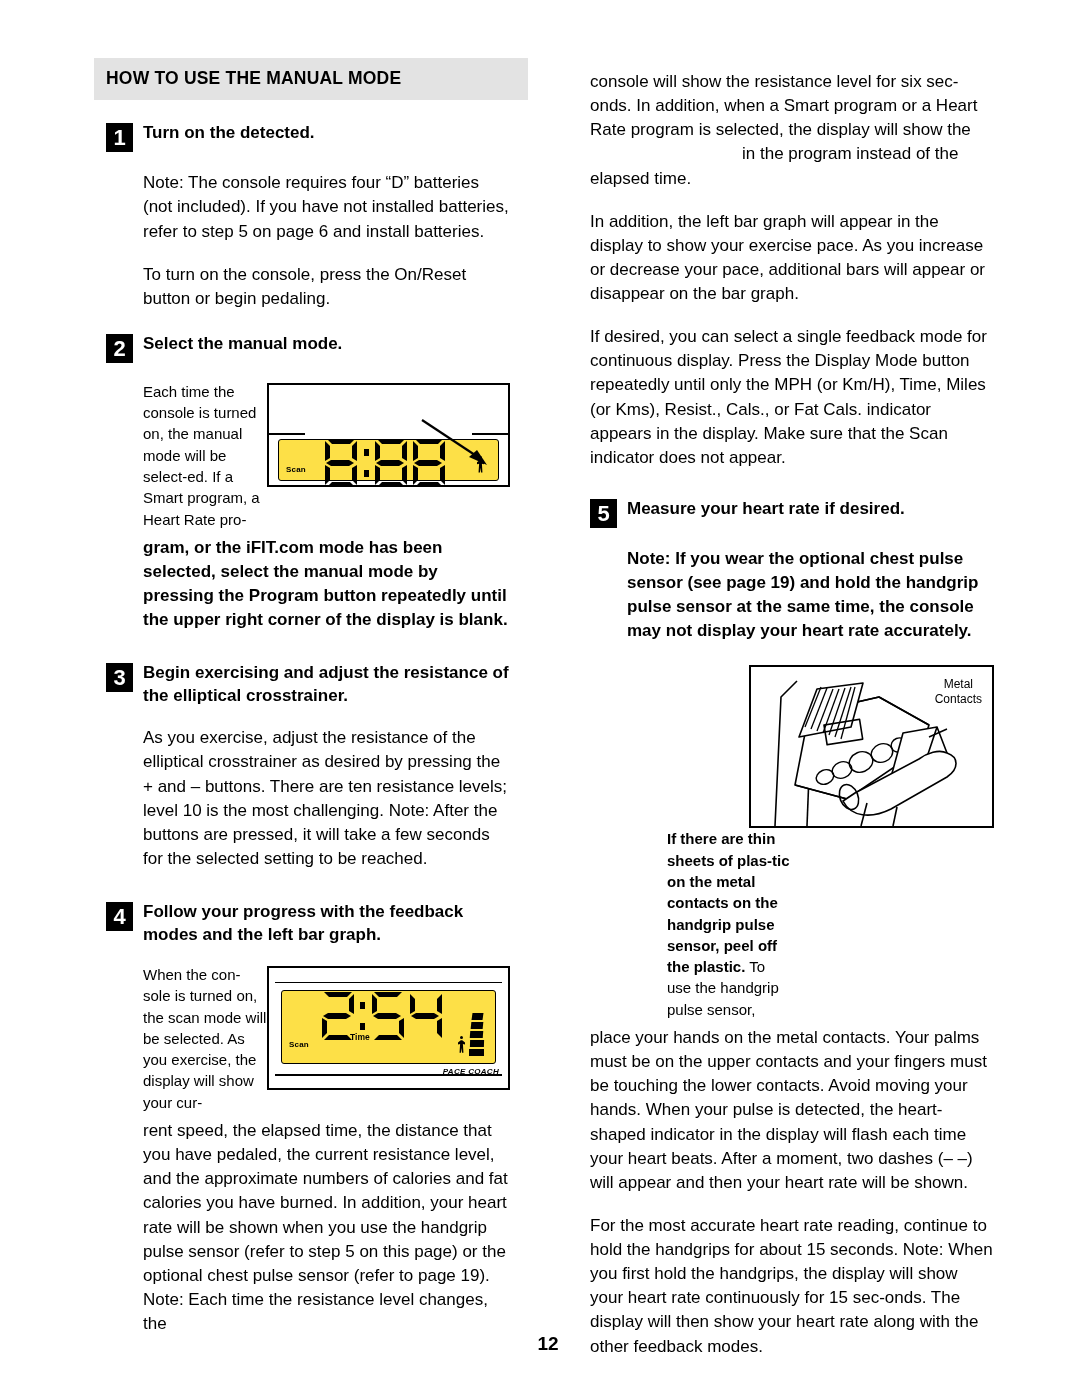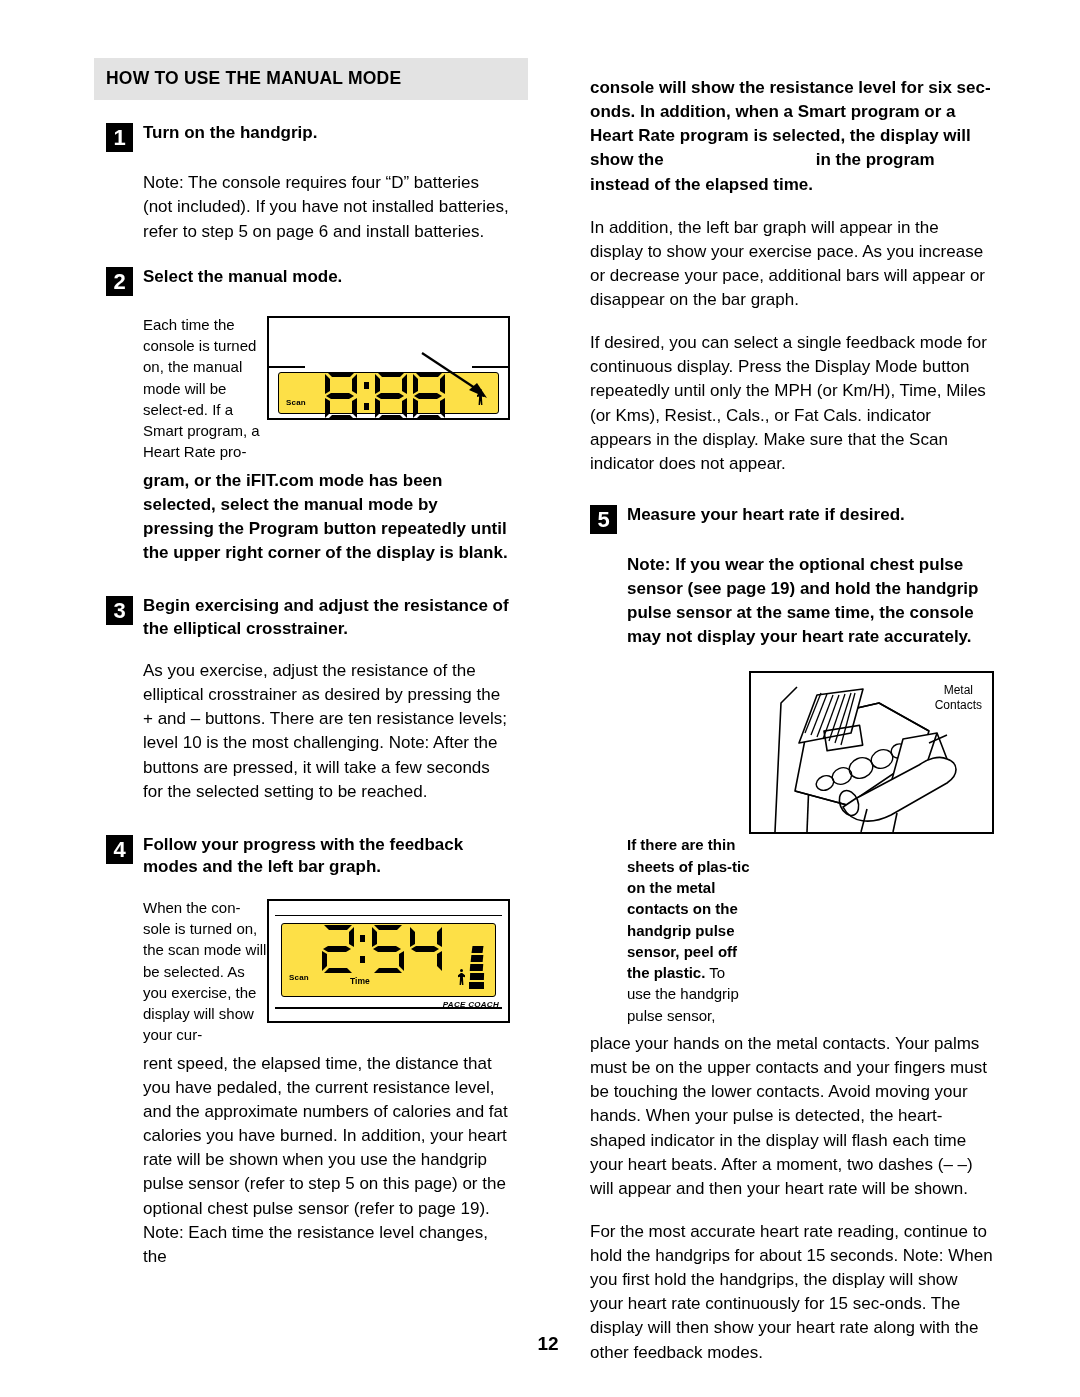--- a/index.html
+++ b/index.html
@@ -74,21 +74,21 @@
 
   
   .wrap-block { margin-left: 37px; margin-top: 18px; }
   .wrap-block::after { content: ""; display: block; clear: both; }
   .side-text {
     float: left;
     width: 124px;
     font-size: 15px;
     line-height: 1.42;
   }
-  .side-text.bold { font-weight: bold; }
+  .side-text.bold { font-weight: bold; margin-left: 40px; }
   .flow-text {
     font-size: 17px;
     line-height: 1.42;
     margin-left: 37px;
   }
 
   
   .figure-console {
     float: right;
     border: 2px solid #000;
@@ -207,23 +207,24 @@
 <body>
 
 <div class="page">
 
   <div class="col col-left">
 
     <div class="section-head">HOW TO USE THE MANUAL MODE</div>
 
     <div class="step">
       <div class="step-num">1</div>
-      <div class="step-title">Turn on the handgrip.</div>
+      <div class="step-title">Turn on the detected.</div>
     </div>
     <div class="para">Note: The console requires four “D” batteries (not included). If you have not installed batteries, refer to step 5 on page 6 and install batteries.</div>
+    <div class="para">To turn on the console, press the On/Reset button or begin pedaling.</div>
 
     <div class="step">
       <div class="step-num">2</div>
       <div class="step-title">Select the manual mode.</div>
     </div>
 
     <div class="wrap-block">
 
       <div class="figure-console fig1">
 
@@ -290,21 +291,21 @@
       <div class="step-title">Follow your progress with the feedback modes and the left bar graph.</div>
     </div>
 
     <div class="wrap-block">
 
       <div class="figure-console fig2">
         <div class="bezel-line" style="left:6px; top:14px; right:6px; height:1.5px;"></div>
         <div class="bezel-line" style="left:6px; bottom:12px; right:6px; height:1.5px;"></div>
         <div class="lcd" style="left:12px; top:22px; right:12px; bottom:24px;">
           <div class="scan-lbl" style="left:7px; bottom:14px;">Scan</div>
-          <div class="time-lbl" style="left:68px; bottom:10px;">Time</div>
+          <div class="time-lbl" style="left:68px; bottom:21px;">Time</div>
           <div class="seg-digits" style="left:36px; top:-4px;">
             <svg width="132" height="58" viewBox="0 0 132 58">
               <g fill="#000">
 
                 <polygon points="6,5 34,5 29,10 11,10"></polygon>
                 <polygon points="36,7 31,12 31,24 36,27"></polygon>
                 <polygon points="5,29 10,26 28,26 33,29 28,32 10,32"></polygon>
                 <polygon points="4,31 9,34 9,46 4,51"></polygon>
                 <polygon points="6,53 34,53 29,48 11,48"></polygon>
 
@@ -337,21 +338,21 @@
       </div>
 
       <div class="side-text">When the con-sole is turned on, the scan mode will be selected. As you exercise, the display will show your cur-</div>
     </div>
 
     <div class="flow-text" style="margin-top:6px;">rent speed, the elapsed time, the distance that you have pedaled, the current resistance level, and the approximate numbers of calories and fat calories you have burned. In addition, your heart rate will be shown when you use the handgrip pulse sensor (refer to step 5 on this page) or the optional chest pulse sensor (refer to page 19). Note: Each time the resistance level changes, the</div>
   </div>
 
   <div class="col col-right">
 
-    <div class="para" style="margin-left:0; margin-top:18px;font-weight:bold;"><span>console will show the resistance level for six sec-onds. In addition, when a Smart program or a Heart Rate program is selected, the display will show the</span><span class="gap-blank"></span><span>in the program instead of the elapsed time.</span></div>
+    <div class="para" style="margin-left:0; margin-top:12px;"><span>console will show the resistance level for six sec-onds. In addition, when a Smart program or a Heart Rate program is selected, the display will show the</span><span class="gap-blank"></span><span>in the program instead of the elapsed time.</span></div>
 
     <div class="para" style="margin-left:0;">In addition, the left bar graph will appear in the display to show your exercise pace. As you increase or decrease your pace, additional bars will appear or disappear on the bar graph.</div>
 
     <div class="para" style="margin-left:0;">If desired, you can select a single feedback mode for continuous display. Press the Display Mode button repeatedly until only the MPH (or Km/H), Time, Miles (or Kms), Resist., Cals., or Fat Cals. indicator appears in the display. Make sure that the Scan indicator does not appear.</div>
 
     <div class="step" style="margin-top:28px;">
       <div class="step-num">5</div>
       <div class="step-title">Measure your heart rate if desired.</div>
     </div>
     <div class="para bold">Note: If you wear the optional chest pulse sensor (see page 19) and hold the handgrip pulse sensor at the same time, the console may not display your heart rate accurately.</div>

